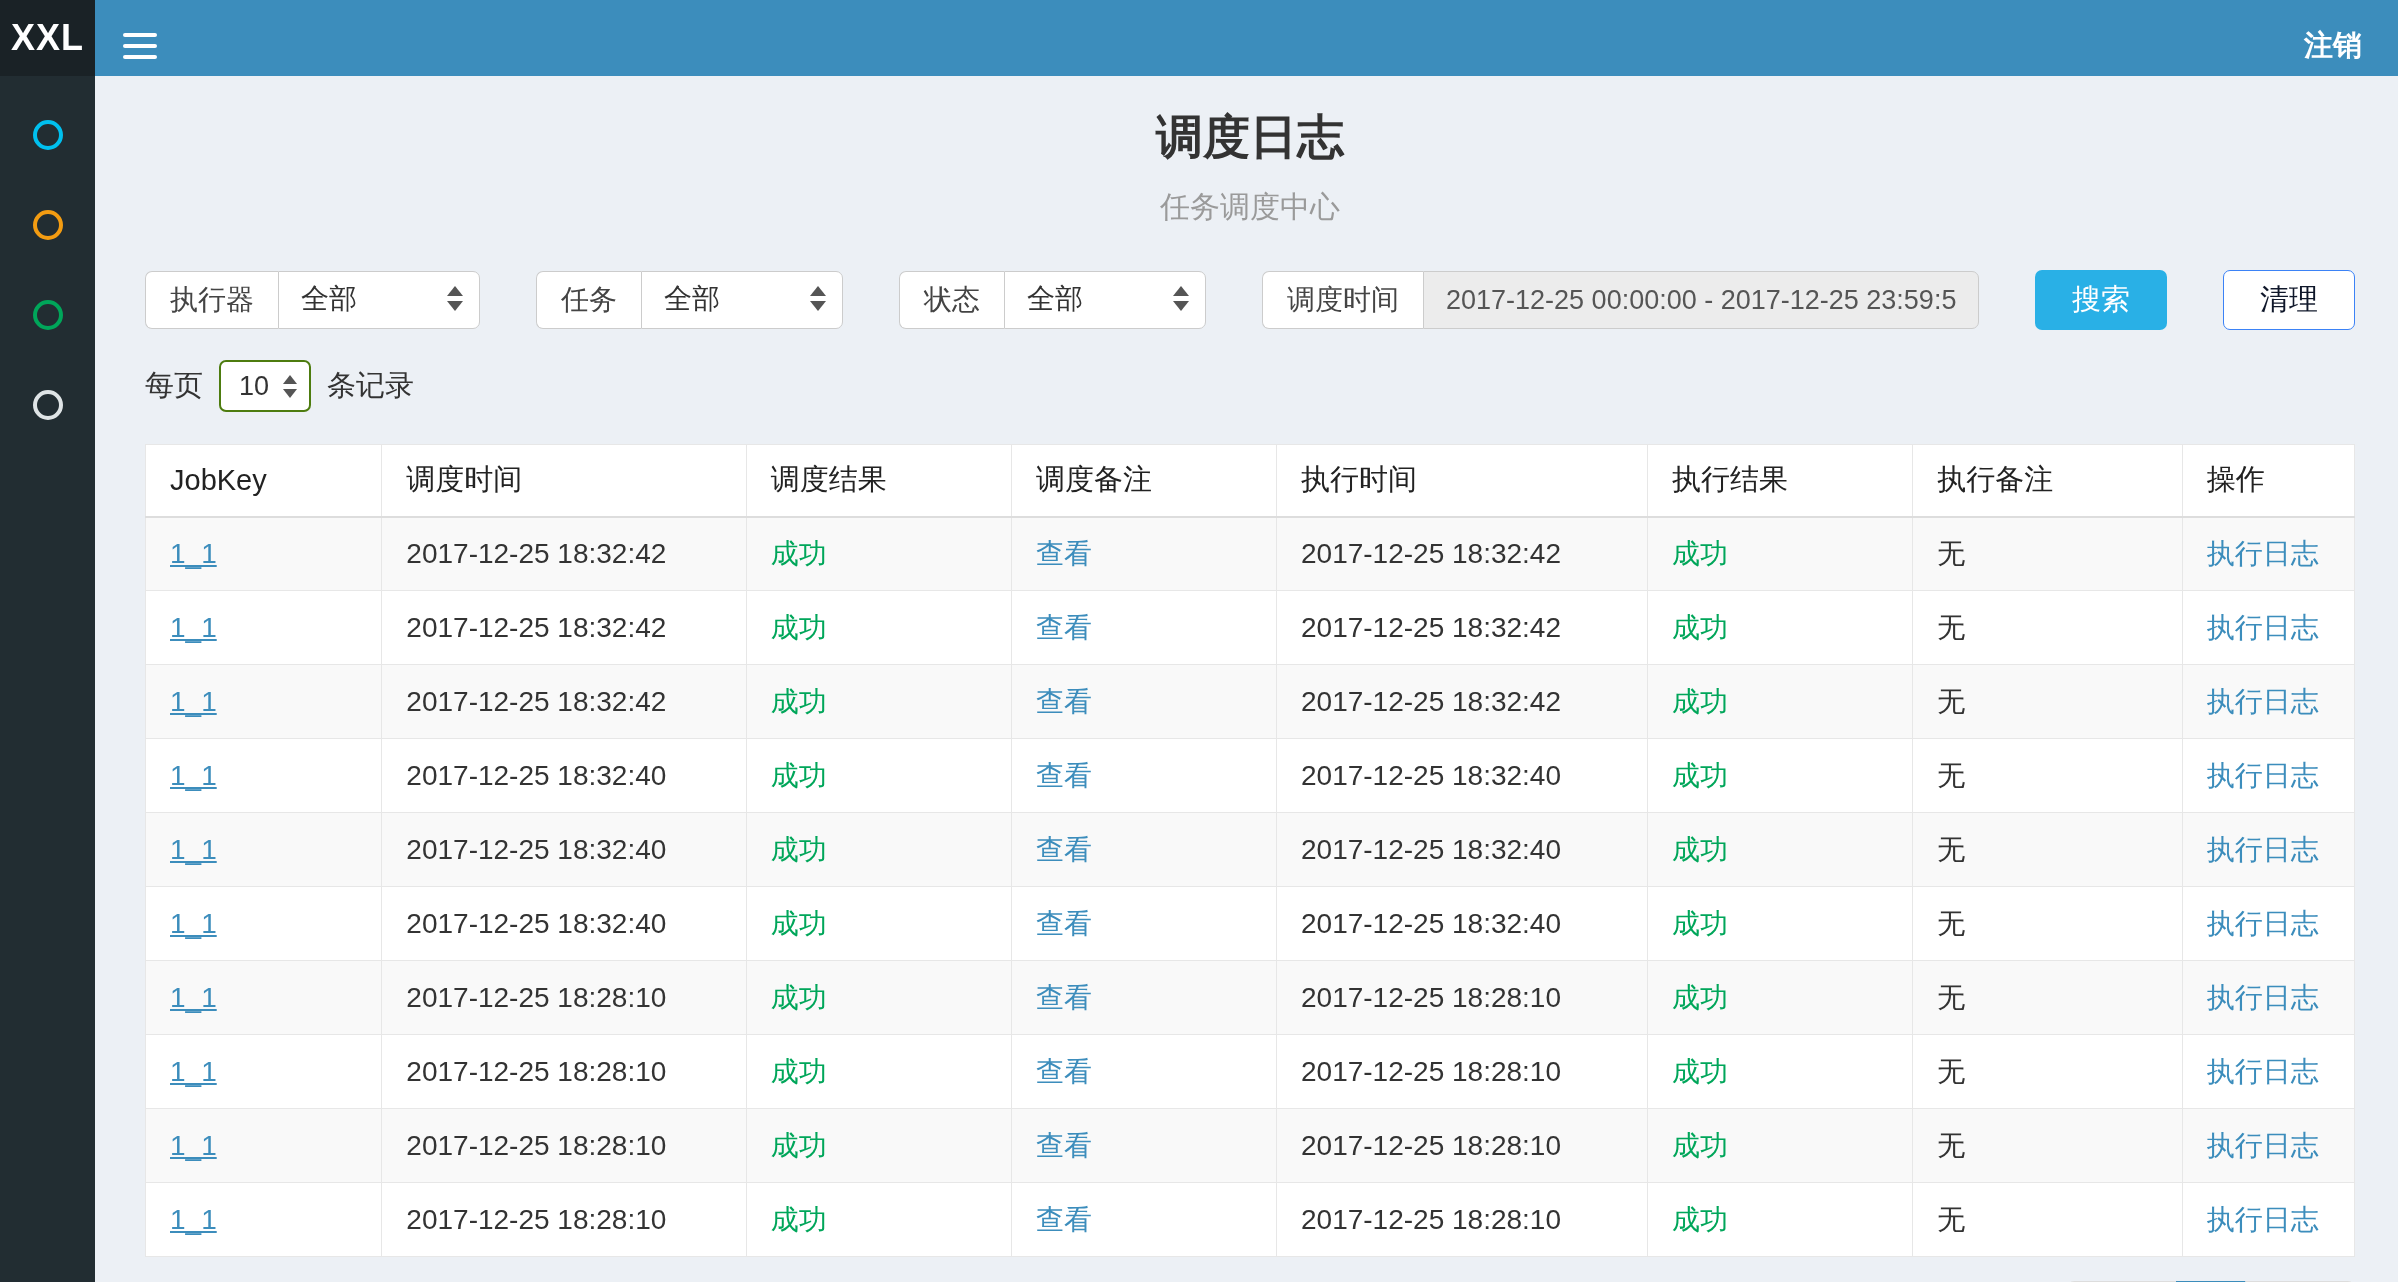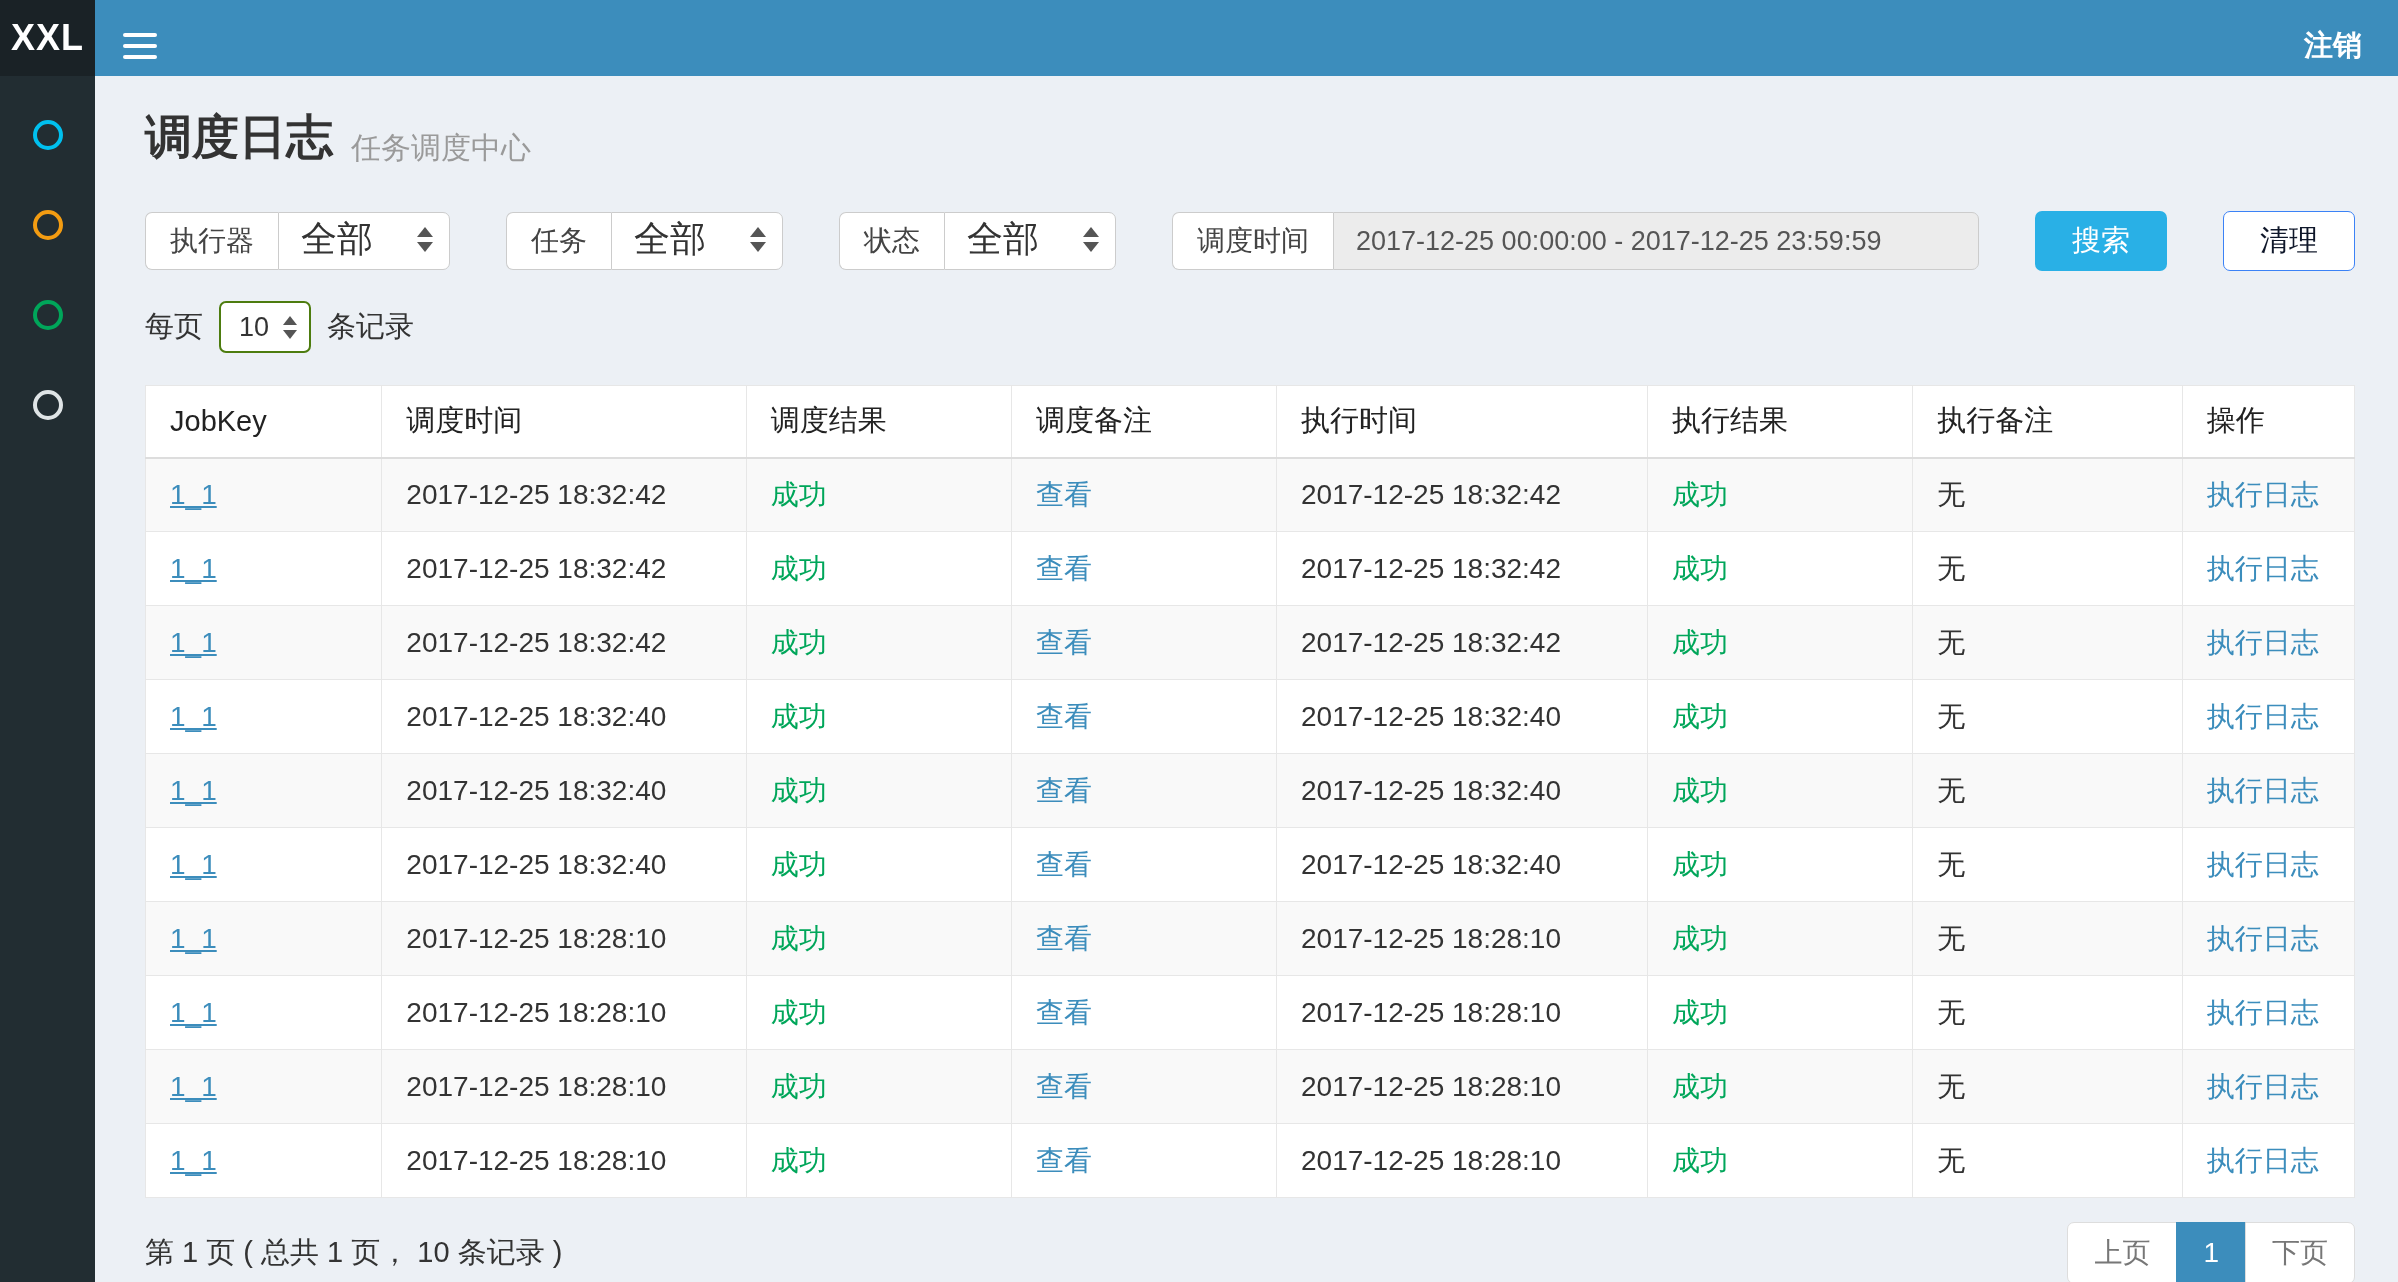--- a/index.html
+++ b/index.html
@@ -24,33 +24,33 @@
 
   
   .sidebar { position:absolute; top:76px; left:0; bottom:0; width:95px; background:#222d32;
              display:flex; flex-direction:column; align-items:center; padding-top:42px; gap:56px; }
   .side-item { width:95px; height:34px; display:flex; align-items:center; justify-content:center; cursor:pointer; }
   .ring { width:30px; height:30px; border:4px solid #fff; border-radius:50%; }
 
   
   .content { position:absolute; top:76px; left:95px; right:0; bottom:0; padding:30px 43px 0 50px; background:#ecf0f5; }
 
-  .page-head { display:flex; align-items:flex-end; gap:18px; margin-bottom:6px; }
+  .page-head { display:flex; align-items:center; gap:18px; margin-bottom:6px;flex-direction:column; }
   .page-title { font-size:47px; font-weight:bold; color:#333; }
   .page-subtitle { font-size:30px; color:#9a9a9a; }
 
   
   .filters { display:flex; align-items:center; margin-top:42px; height:60px; }
   .fgroup { display:flex; height:58px; margin-right:56px; }
   .fgroup.time { flex:1; }
   .addon { background:#fff; border:1px solid #ccc; border-right:none; border-radius:7px 0 0 7px;
            display:flex; align-items:center; padding:0 24px; color:#444; font-size:28px; white-space:nowrap; }
-  .selectbox { background:#fff; border:1px solid #ccc; border-radius:0 7px 7px 0; width:172px;
+  .selectbox { background:#fff; border:1px solid #ccc; border-radius:0 7px 7px 0; width:202px;
                display:flex; align-items:center; justify-content:space-between; padding:0 16px 3px 22px;
-               font-size:36px; color:#333; cursor:pointer; }
+               font-size:28px; color:#333; cursor:pointer; }
   .arrows { display:flex; flex-direction:column; gap:5px; }
   .arrows i { display:block; width:0; height:0; border-left:8px solid transparent; border-right:8px solid transparent; }
   .arrows .up { border-bottom:10px solid #555; }
   .arrows .down { border-top:10px solid #555; }
   .time-input { flex:1; background:#ececec; border:1px solid #ccc; border-radius:0 7px 7px 0;
                 font-size:27px; color:#555; padding:0 22px; outline:none;
                 font-family:"Liberation Sans","DejaVu Sans",sans-serif; }
   .btn { height:60px; border:none; font-size:29px; border-radius:7px; cursor:pointer;
          display:flex; align-items:center; justify-content:center;
          font-family:"Liberation Sans","DejaVu Sans",sans-serif; }

